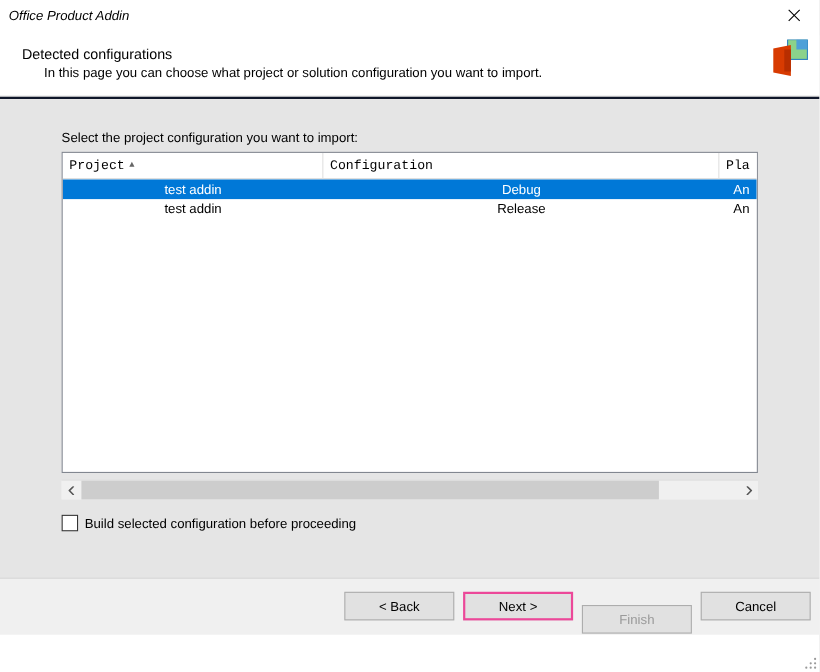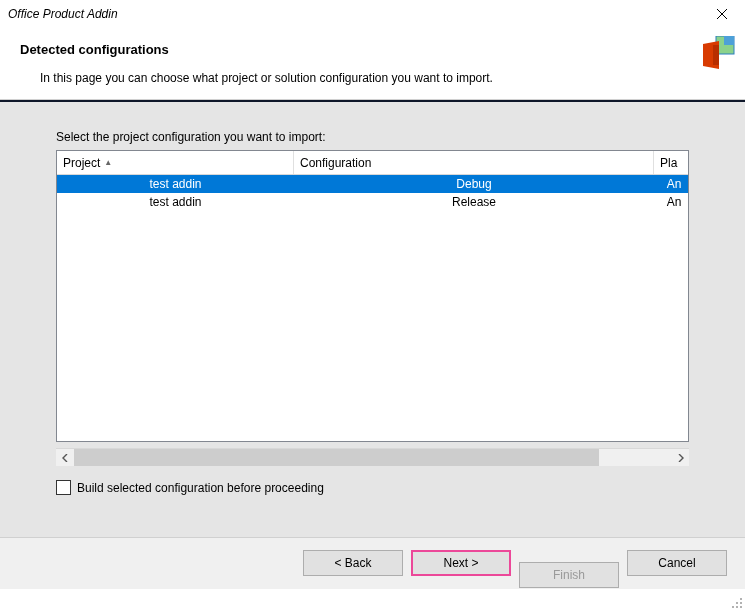--- a/index.html
+++ b/index.html
@@ -35,23 +35,23 @@
     .header-area {
       padding: 10px 10px 14px 20px;
       border-bottom: 1px solid #d0d0d0;
       display: flex;
       justify-content: space-between;
       align-items: flex-start;
       background: #fff;
     }
     .header-left { flex: 1; }
     .header-title {
-      font-weight: bold;
+      font-weight: normal;
       font-size: 13px;
-      margin-bottom: 14px;
+      margin-bottom: 2px;
     }
     .header-sub {
       font-size: 12px;
       padding-left: 20px;
     }
     .header-icon {
       width: 36px;
       height: 36px;
       margin-top: -6px;
     }
@@ -70,20 +70,21 @@
       border: 1px solid #828790;
       height: 292px;
       overflow: hidden;
       position: relative;
     }
     .lv-header {
       display: flex;
       background: #fff;
       border-bottom: 1px solid #d8d8d8;
       height: 24px;
+      font-family: Liberation Mono, monospace;
     }
     .lv-header-cell {
       border-right: 1px solid #e0e0e0;
       padding: 3px 6px;
       font-size: 12px;
       display: flex;
       align-items: center;
       overflow: hidden;
       white-space: nowrap;
     }
@@ -159,21 +160,21 @@
     .checkbox-label {
       font-size: 12px;
     }
     .footer {
       border-top: 1px solid #d0d0d0;
       background: #f0f0f0;
       height: 52px;
       display: flex;
       justify-content: flex-end;
       align-items: center;
-      padding-right: 18px;
+      padding-right: 8px;
       padding-bottom: 2px;
       gap: 8px;
     }
     .btn {
       width: 100px;
       height: 26px;
       background: #e1e1e1;
       border: 1px solid #adadad;
       font-size: 12px;
       font-family: inherit;

